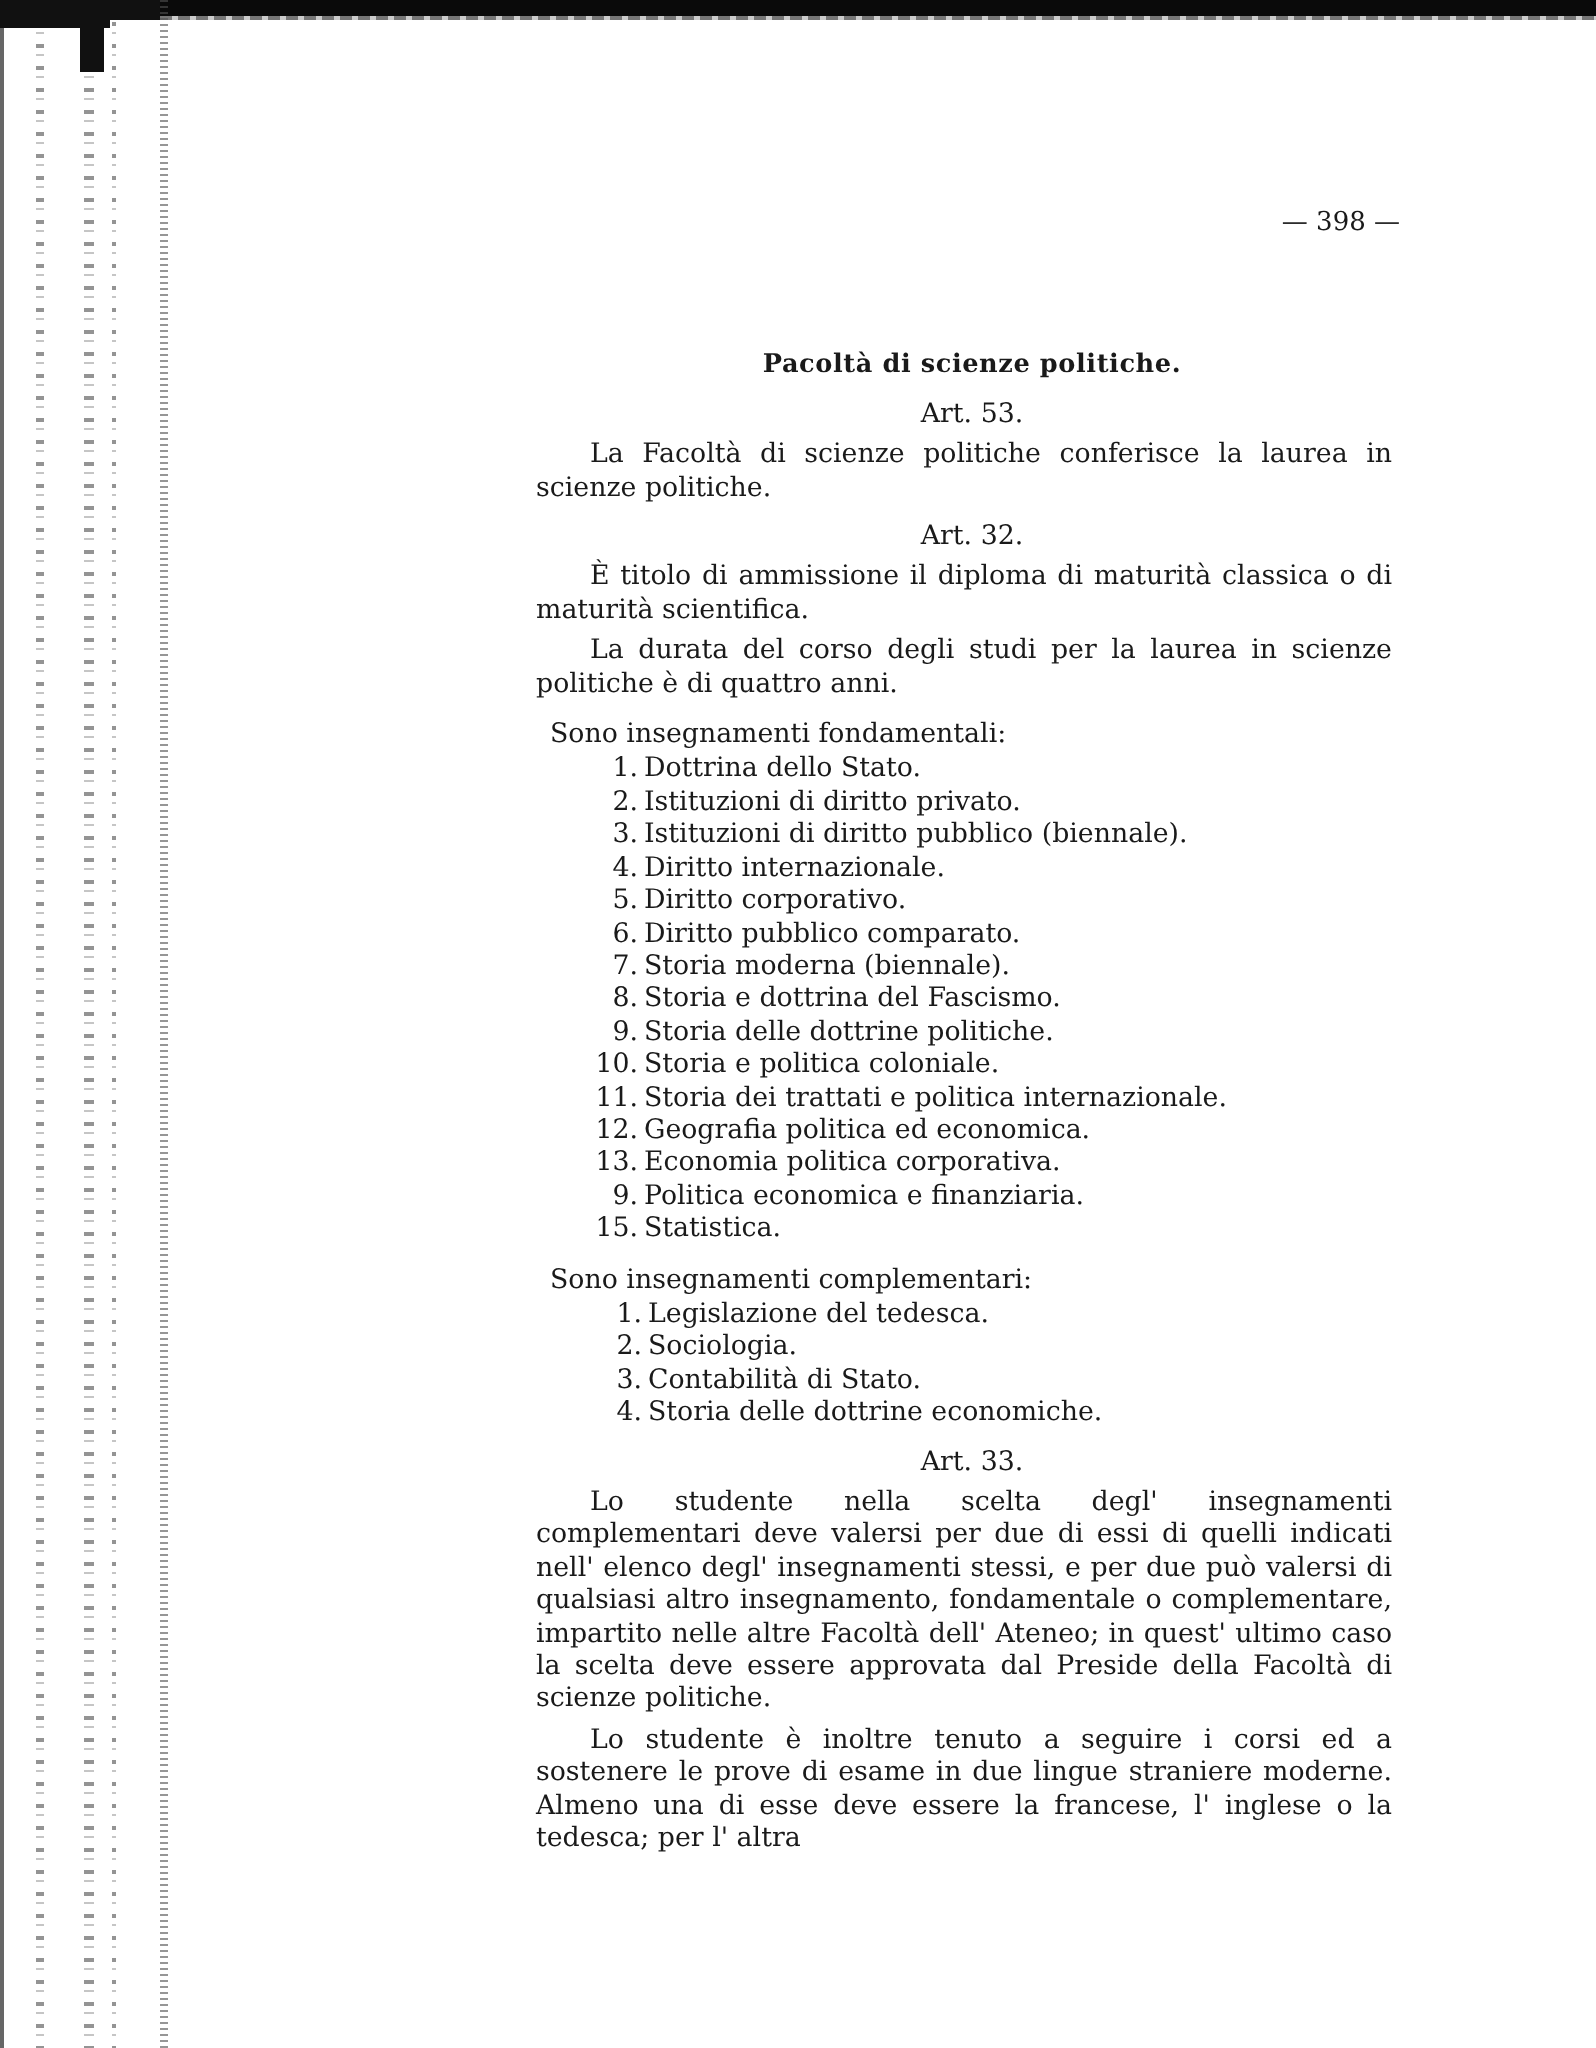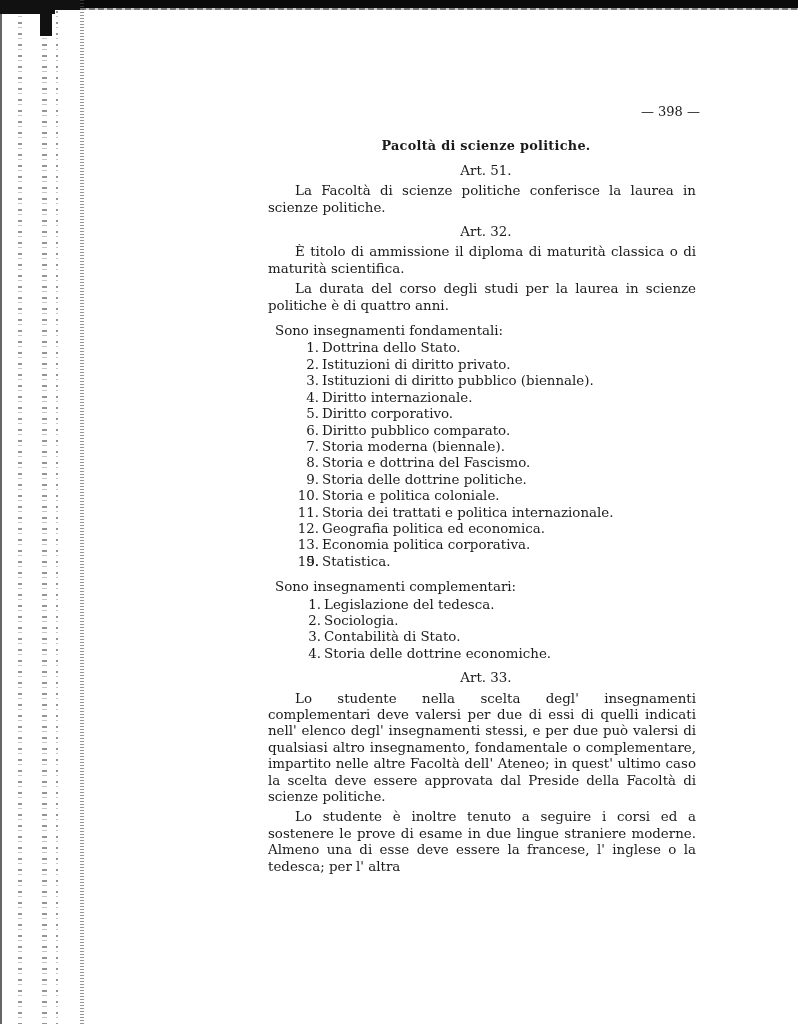--- a/index.html
+++ b/index.html
@@ -61,21 +61,21 @@
     .page-number {
       text-align: right;
       font-size: 13px;
       margin: 4px 0 0 0;
       padding-left: 8px;
     }
     .faculty-title {
       text-align: center;
       font-weight: bold;
       font-size: 12.8px;
-      margin-top: 18px;
+      margin-top: 55px;
       padding-left: 8px;
       letter-spacing: 0.3px;
     }
     .art-heading {
       text-align: center;
       margin: 8px 0 4px 0;
       padding-left: 8px;
     }
     .para {
       text-align: justify;
@@ -117,21 +117,21 @@
   <div class="blot b1"></div>
   <div class="blot b2"></div>
   <div class="blot b3"></div>
 </div>
 
 <div class="page">
   <div class="page-number">— 398 —</div>
   <div class="faculty-title">Pacoltà di scienze politiche.</div>
 
   <section>
-    <div class="art-heading">Art. 51.</div>
+    <div class="art-heading">Art. 53.</div>
     <p class="para">La Facoltà di scienze politiche conferisce la laurea in scienze politiche.</p>
   </section>
 
   <section>
     <div class="art-heading">Art. 32.</div>
     <p class="para">È titolo di ammissione il diploma di maturità classica o di maturità scientifica.</p>
     <p class="para">La durata del corso degli studi per la laurea in scienze politiche è di quattro anni.</p>
 
     <div class="list-intro">Sono insegnamenti fondamentali:</div>
     <ul class="list">
@@ -141,21 +141,21 @@
       <li><span class="num">4.</span><span>Diritto internazionale.</span></li>
       <li><span class="num">5.</span><span>Diritto corporativo.</span></li>
       <li><span class="num">6.</span><span>Diritto pubblico comparato.</span></li>
       <li><span class="num">7.</span><span>Storia moderna (biennale).</span></li>
       <li><span class="num">8.</span><span>Storia e dottrina del Fascismo.</span></li>
       <li><span class="num">9.</span><span>Storia delle dottrine politiche.</span></li>
       <li><span class="num">10.</span><span>Storia e politica coloniale.</span></li>
       <li><span class="num">11.</span><span>Storia dei trattati e politica internazionale.</span></li>
       <li><span class="num">12.</span><span>Geografia politica ed economica.</span></li>
       <li><span class="num">13.</span><span>Economia politica corporativa.</span></li>
-      <li><span class="num">9.</span></li>
+      <li><span class="num">9.</span><span>Politica economica e finanziaria.</span></li>
       <li><span class="num">15.</span><span>Statistica.</span></li>
     </ul>
 
     <div class="list-intro">Sono insegnamenti complementari:</div>
     <ul class="list compl">
       <li><span class="num">1.</span><span>Legislazione del tedesca.</span></li>
       <li><span class="num">2.</span><span>Sociologia.</span></li>
       <li><span class="num">3.</span><span>Contabilità di Stato.</span></li>
       <li><span class="num">4.</span><span>Storia delle dottrine economiche.</span></li>
     </ul>

